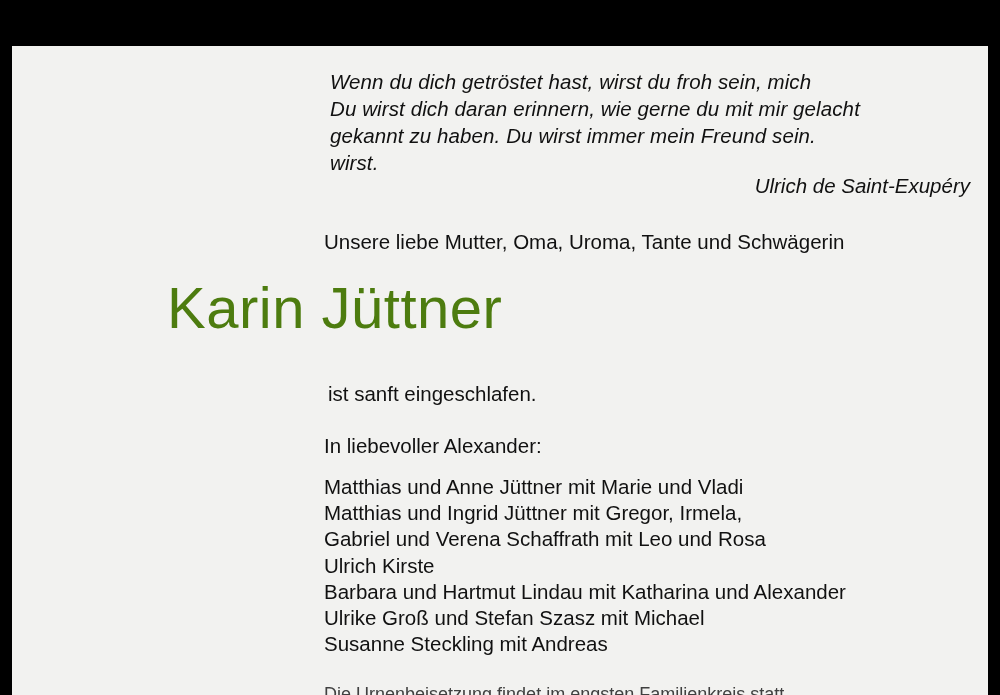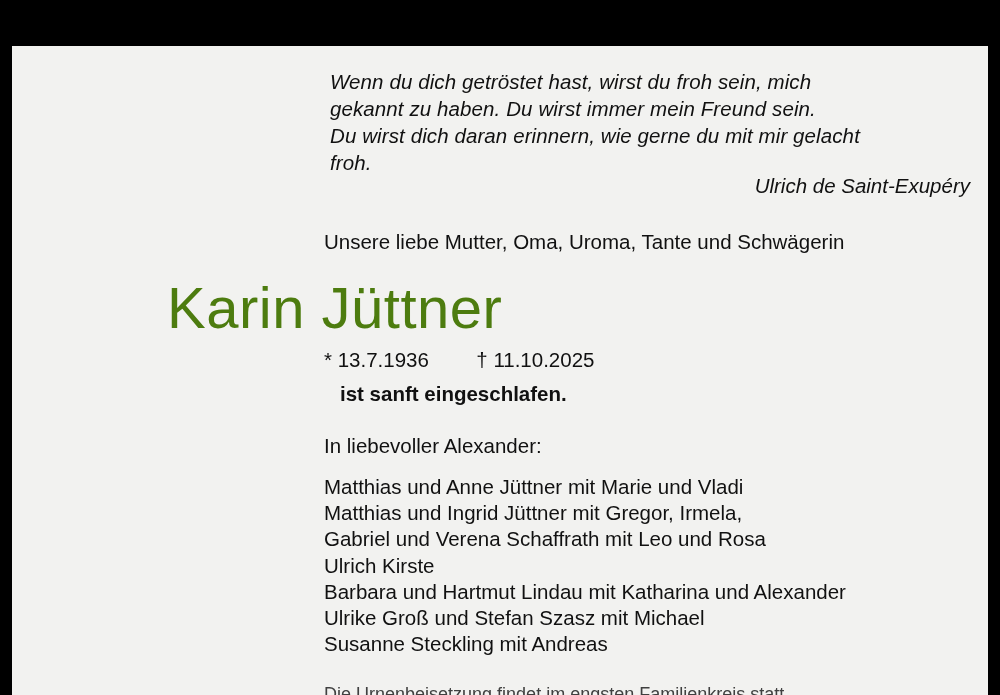--- a/index.html
+++ b/index.html
@@ -91,27 +91,26 @@
     top: 300px;
     font-size: 20.5px;
     line-height: 27px;
     color: #111111;
     white-space: nowrap;
   }
   .dates .sep { display: inline-block; width: 36px; }
 
   .passed {
     position: absolute;
-    left: 328px;
+    left: 316px;
     top: 334px;
     font-size: 20.5px;
     line-height: 27px;
     color: #111111;
     white-space: nowrap;
-    font-weight: bold;
   }
 
   .memory-heading {
     position: absolute;
     left: 312px;
     top: 386px;
     font-size: 20.5px;
     line-height: 27px;
     color: #111111;
     white-space: nowrap;
@@ -140,36 +139,31 @@
 </style>
 </head>
 <body>
 
 <div class="obituary-frame">
   <div class="obituary-card">
     <div class="inner">
 
       <div class="quote">
         <span class="quote-line">Wenn du dich getröstet hast, wirst du froh sein, mich</span>
+        <span class="quote-line">Du wirst dich daran erinnern, wie gerne du mit mir gelacht</span>
         <span class="quote-line">gekannt zu haben. Du wirst immer mein Freund sein.</span>
-        <span class="quote-line">Du wirst dich daran erinnern, wie gerne du mit mir gelacht</span>
-        <span class="quote-line">froh.</span>
+        <span class="quote-line">wirst.</span>
       </div>
 
       <div class="quote-author">Ulrich de Saint-Exupéry</div>
 
       <div class="intro">Unsere liebe Mutter, Oma, Uroma, Tante und Schwägerin</div>
 
       <div class="name">Karin Jüttner</div>
 
-      <div class="dates">
-        <span>* 13.7.1936</span>
-        <span class="sep"></span>
-        <span>† 11.10.2025</span>
-      </div>
 
       <div class="passed">ist sanft eingeschlafen.</div>
 
       <div class="memory-heading">In liebevoller Alexander:</div>
 
       <div class="survivors">
         <span class="s-line">Matthias und Anne Jüttner mit Marie und Vladi</span>
         <span class="s-line">Matthias und Ingrid Jüttner mit Gregor, Irmela,</span>
         <span class="s-line">Gabriel und Verena Schaffrath mit Leo und Rosa</span>
         <span class="s-line">Ulrich Kirste</span>

